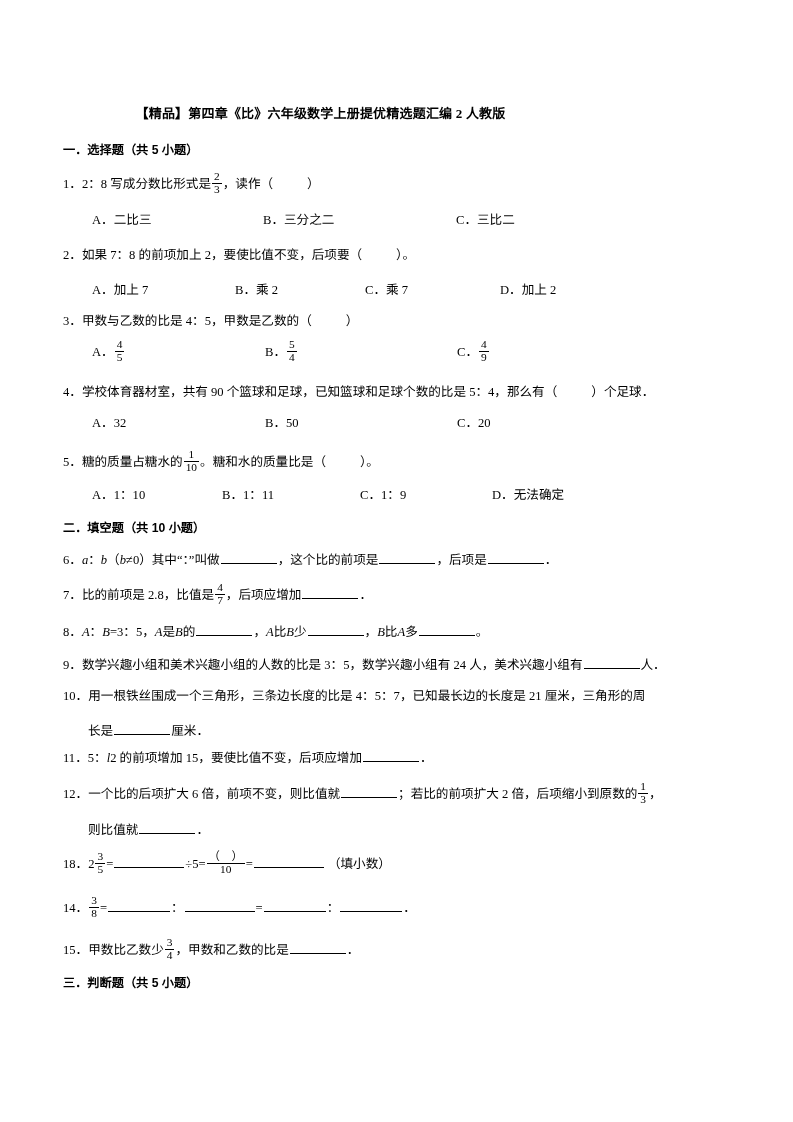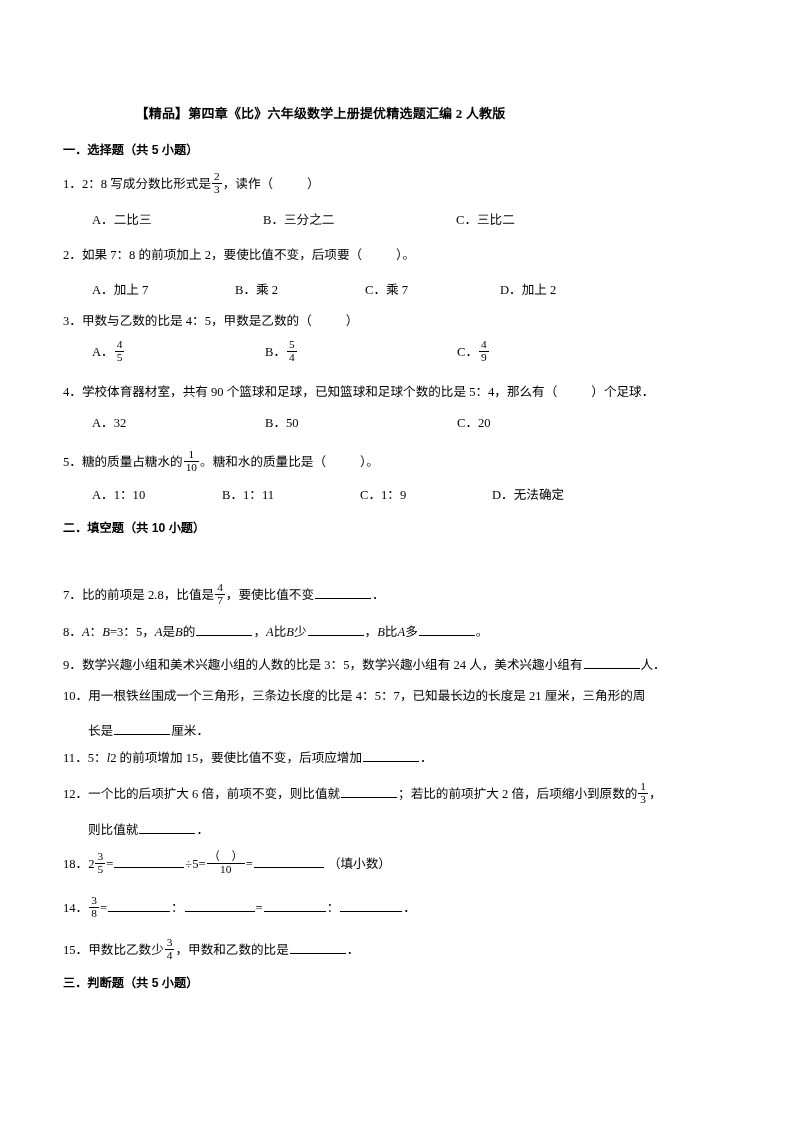--- a/index.html
+++ b/index.html
@@ -168,23 +168,26 @@
 
   <div class="opts" style="top:487px;">
     <span class="opt" style="left:92px;"><span>A．</span><span>1：10</span></span>
     <span class="opt" style="left:222px;"><span>B．</span><span>1：11</span></span>
     <span class="opt" style="left:360px;"><span>C．</span><span>1：9</span></span>
     <span class="opt" style="left:492px;"><span>D．</span><span>无法确定</span></span>
   </div>
 
   <div class="section-head" style="top:519px;">二．填空题（共 10 小题）</div>
 
+  <div class="q" style="top:550px;">
+    <span>6．</span><span class="it">a</span><span>：</span><span class="it">b</span><span>（</span><span class="it">b</span><span>≠0）其中</span><span>“：”叫做</span><span class="blank b-md"></span><span>，这个比的前项是</span><span class="blank b-md"></span><span>，后项是</span><span class="blank b-md"></span><span>．</span>
+  </div>
 
   <div class="q" style="top:583px;">
-    <span>7．</span><span>比的前项是 2.8，比值是</span><span class="frac"><span class="n">4</span><span class="d">7</span></span><span>，要使比值不变</span><span class="blank b-md"></span><span>．</span>
+    <span>7．</span><span>比的前项是 2.8，比值是</span><span class="frac"><span class="n">4</span><span class="d">7</span></span><span>，后项应增加</span><span class="blank b-md"></span><span>．</span>
   </div>
 
   <div class="q" style="top:622px;">
     <span>8．</span><span class="it">A</span><span>：</span><span class="it">B</span><span>=3：5，</span><span class="it">A</span><span>是</span><span class="it">B</span><span>的</span><span class="blank b-md"></span><span>，</span><span class="it">A</span><span>比</span><span class="it">B</span><span>少</span><span class="blank b-md"></span><span>，</span><span class="it">B</span><span>比</span><span class="it">A</span><span>多</span><span class="blank b-md"></span><span>。</span>
   </div>
 
   <div class="q" style="top:655px;">
     <span>9．</span><span>数学兴趣小组和美术兴趣小组的人数的比是 3：5，数学兴趣小组有 24 人，美术兴趣小组有</span><span class="blank b-md"></span><span>人．</span>
   </div>
 

